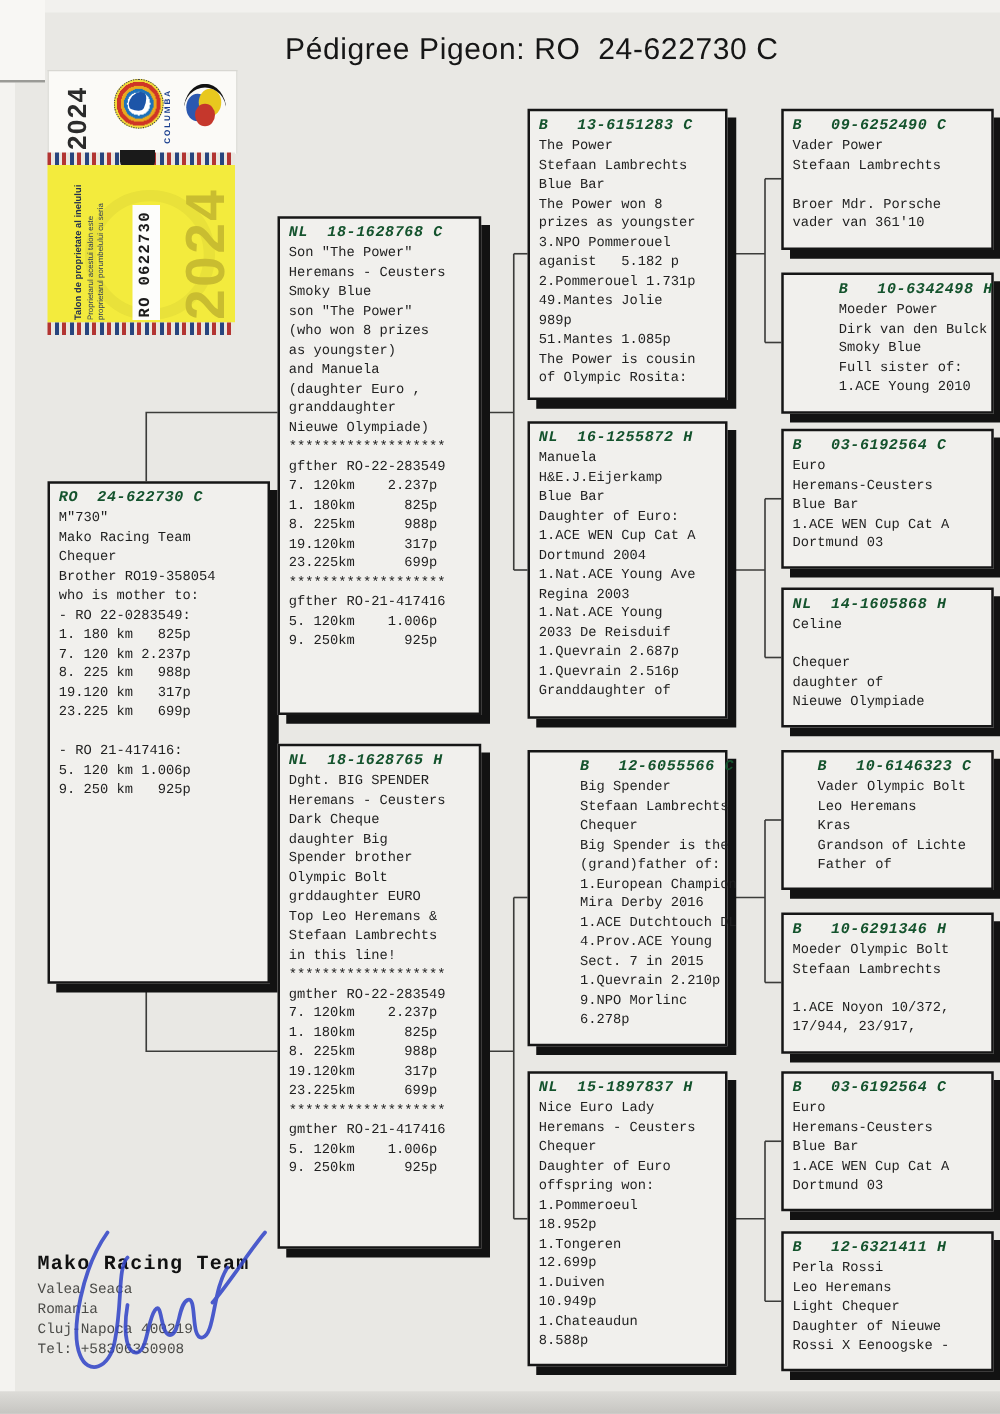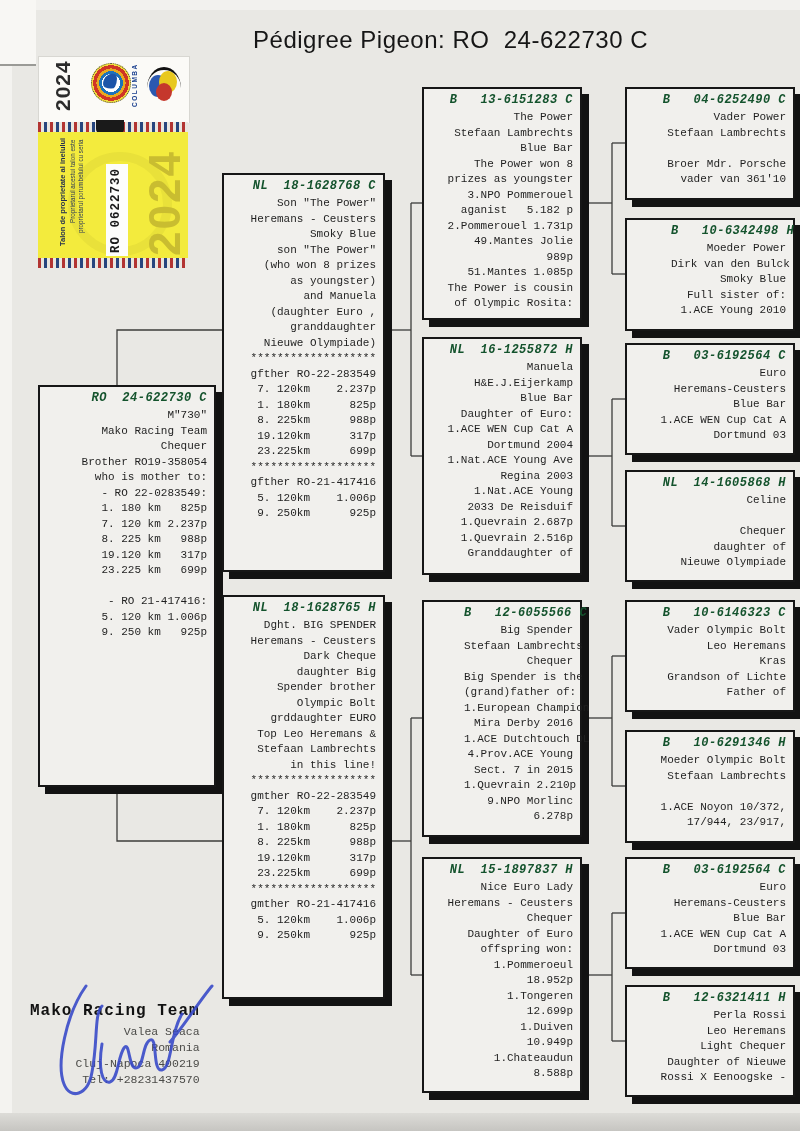--- a/index.html
+++ b/index.html
@@ -1,20 +1,19 @@
 <!DOCTYPE html>
 <html><head>
 <meta charset="utf-8">
 <style>
   html,body{margin:0;padding:0;background:#b0b0ae;}
   .page{
     position:relative;width:800px;height:1131px;overflow:hidden;
     background:#e9e8e4;
     font-family:"Liberation Sans",sans-serif;
-    text-align:right;
   }
   .edge-top{position:absolute;left:0;top:0;width:100%;height:10px;background:#f2f1ee;}
   .edge-left{position:absolute;left:0;top:0;width:12px;height:1115px;background:#f4f3f0;}
   .corner-block{position:absolute;left:0;top:0;width:36px;height:64px;background:#f8f7f4;border-bottom:2px solid #9a9a96;}
   .bottom-band{position:absolute;left:0;top:1113px;width:100%;height:18px;background:linear-gradient(#dddcd8,#c6c5c1);}
 
   .page-title{
     position:absolute;left:228px;top:26px;width:420px;
     font-size:24px;color:#161616;letter-spacing:0.5px;white-space:pre;
   }
@@ -285,21 +284,21 @@
 18.952p
 1.Tongeren
 12.699p
 1.Duiven
 10.949p
 1.Chateaudun
 8.588p</div>
     </div>
 
     <div class="pbox" style="left: 625px; top: 87px; width: 170px; height: 113px;">
-      <div class="pbox-header">B   04-6252490 C</div>
+      <div class="pbox-header">B   09-6252490 C</div>
       <div class="pbox-body">Vader Power
 Stefaan Lambrechts
 
 Broer Mdr. Porsche
 vader van 361'10</div>
     </div>
 
     <div class="pbox" style="left: 625px; top: 218px; width: 170px; height: 113px; padding-left: 44px;">
       <div class="pbox-header">B   10-6342498 H</div>
       <div class="pbox-body">Moeder Power
@@ -362,21 +361,21 @@
 Daughter of Nieuwe
 Rossi X Eenoogske -</div>
     </div>
   </div>
 
   <div class="owner-block">
     <div class="owner-name">Mako Racing Team</div>
     <div class="owner-line">Valea Seaca</div>
     <div class="owner-line">Romania</div>
     <div class="owner-line">Cluj-Napoca 400219</div>
-    <div class="owner-line">Tel: +28231437570</div>
+    <div class="owner-line">Tel: +58306350908</div>
   </div>
 
   <svg class="signature" width="170" height="130" viewBox="0 0 170 130">
     <g stroke="#3547c8" stroke-width="3" fill="none" stroke-linecap="round" opacity="0.88">
       <path d="M34,4 C14,32 4,82 12,102 C18,118 36,114 40,90 C46,60 42,32 50,24"></path>
       <path d="M50,62 C46,86 50,102 58,100 C66,98 66,74 72,66 C78,58 76,86 84,86 C92,86 90,62 98,58 C106,54 100,90 110,88 C120,86 118,50 130,32"></path>
       <path d="M118,60 C132,44 148,18 160,4"></path>
     </g>
   </svg>
 

